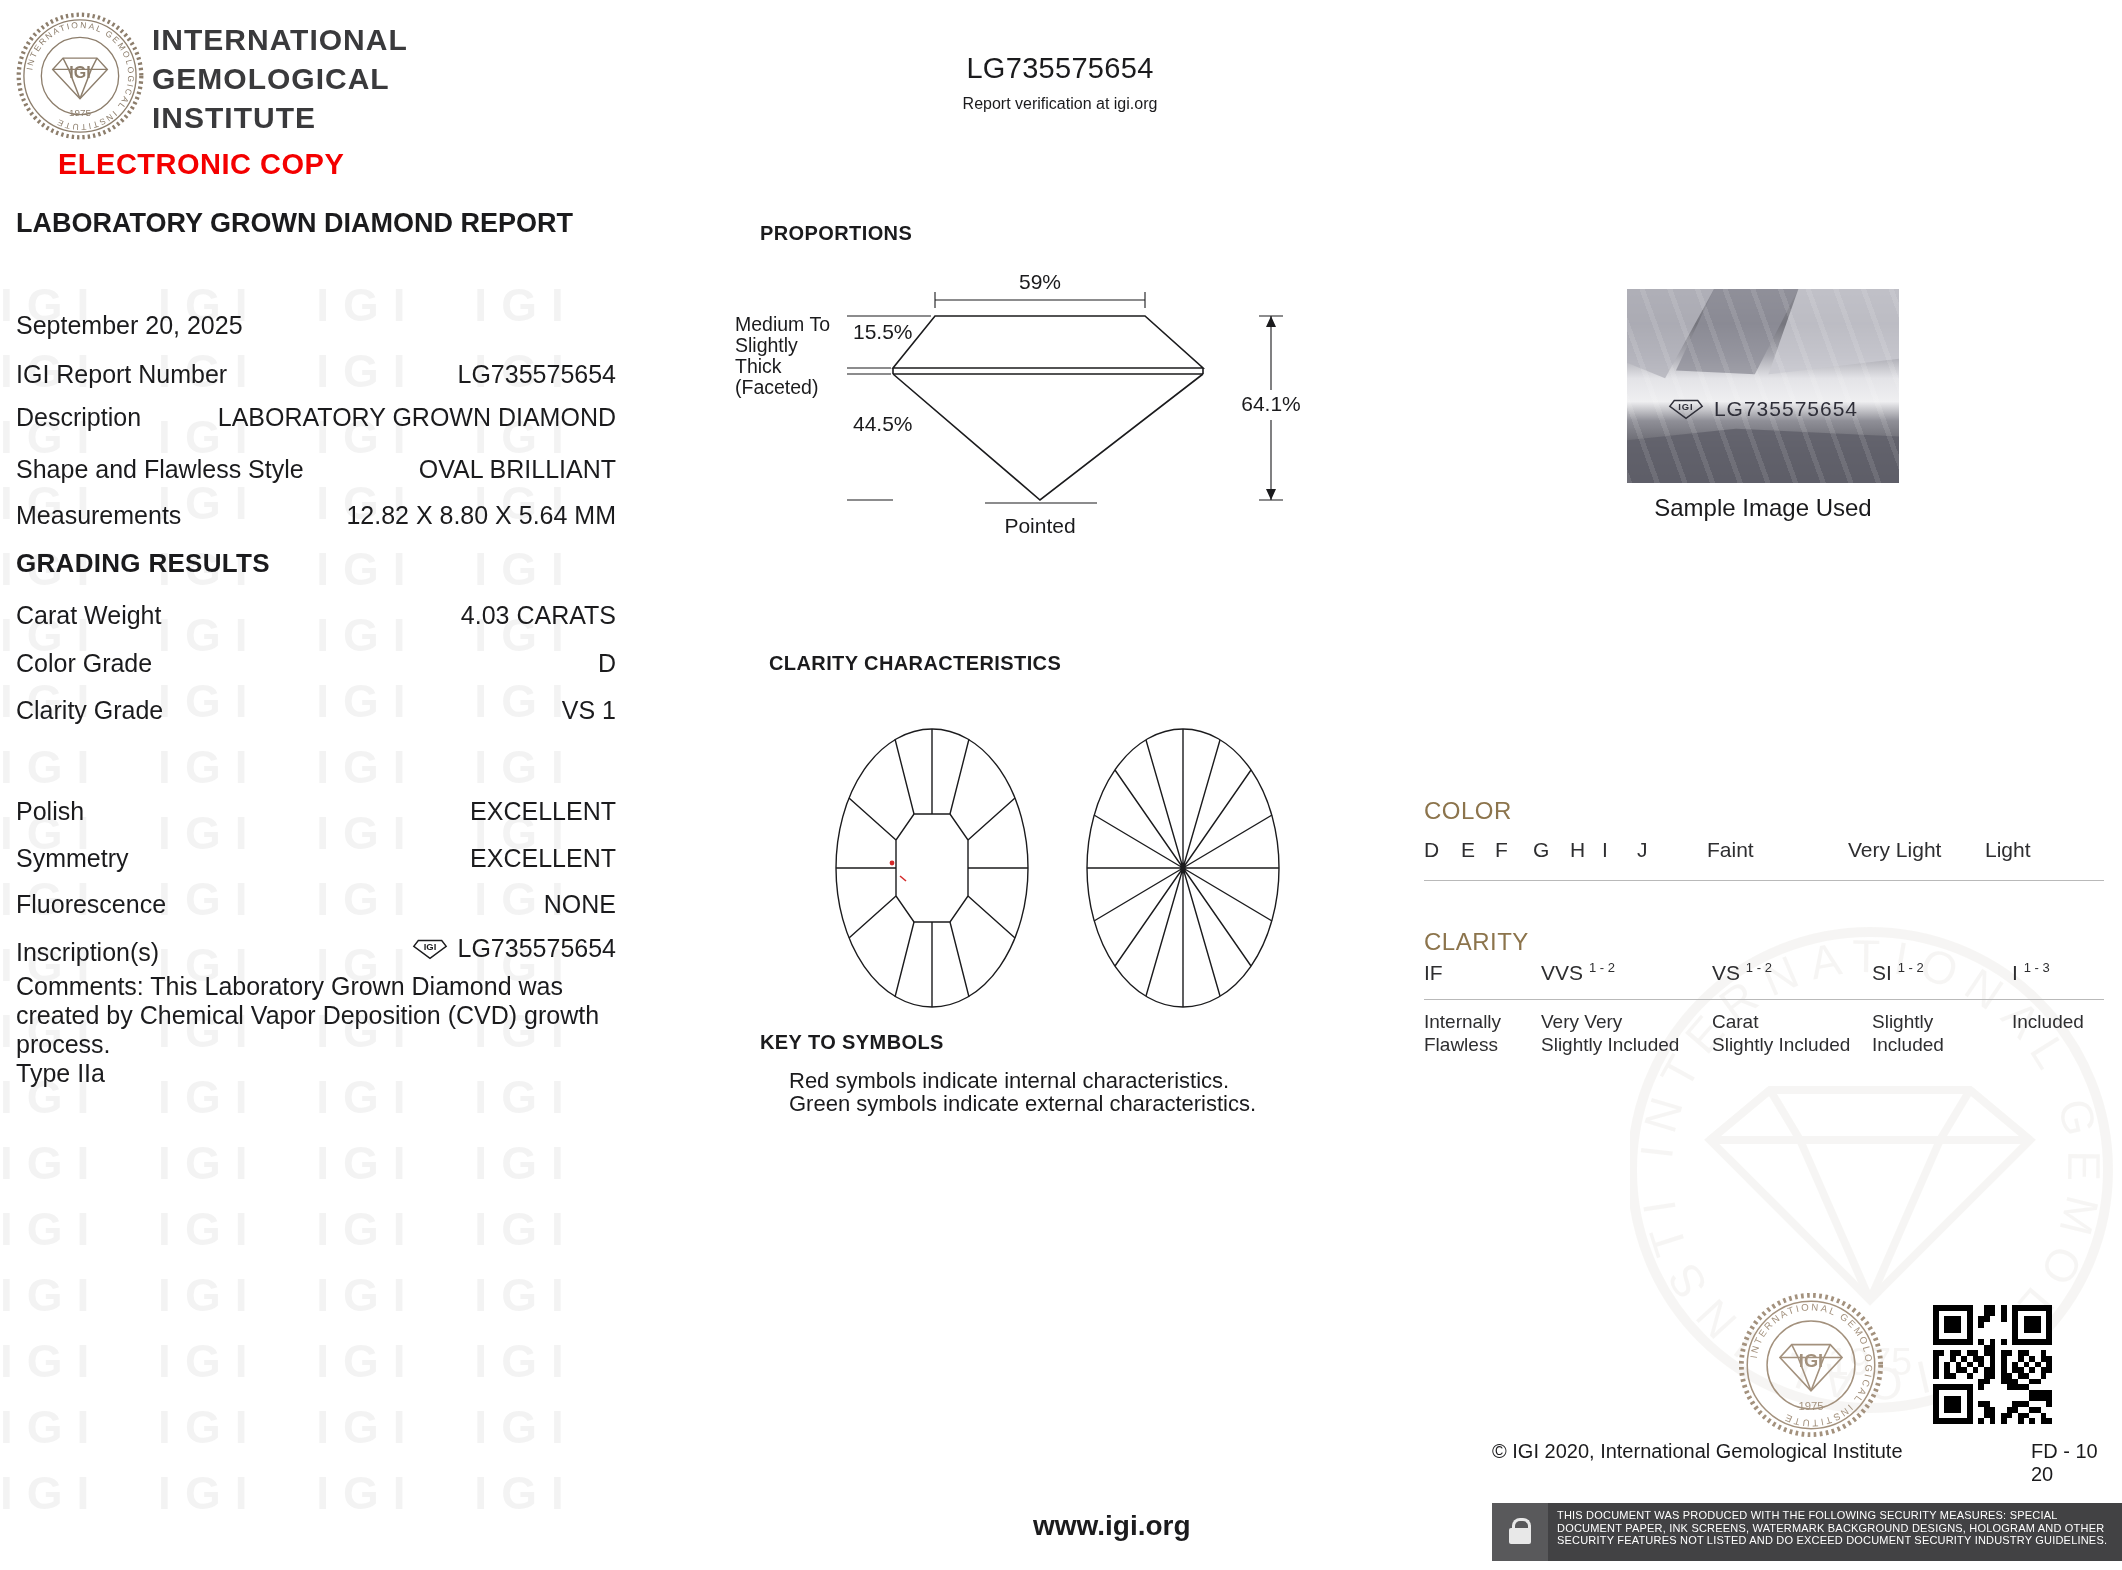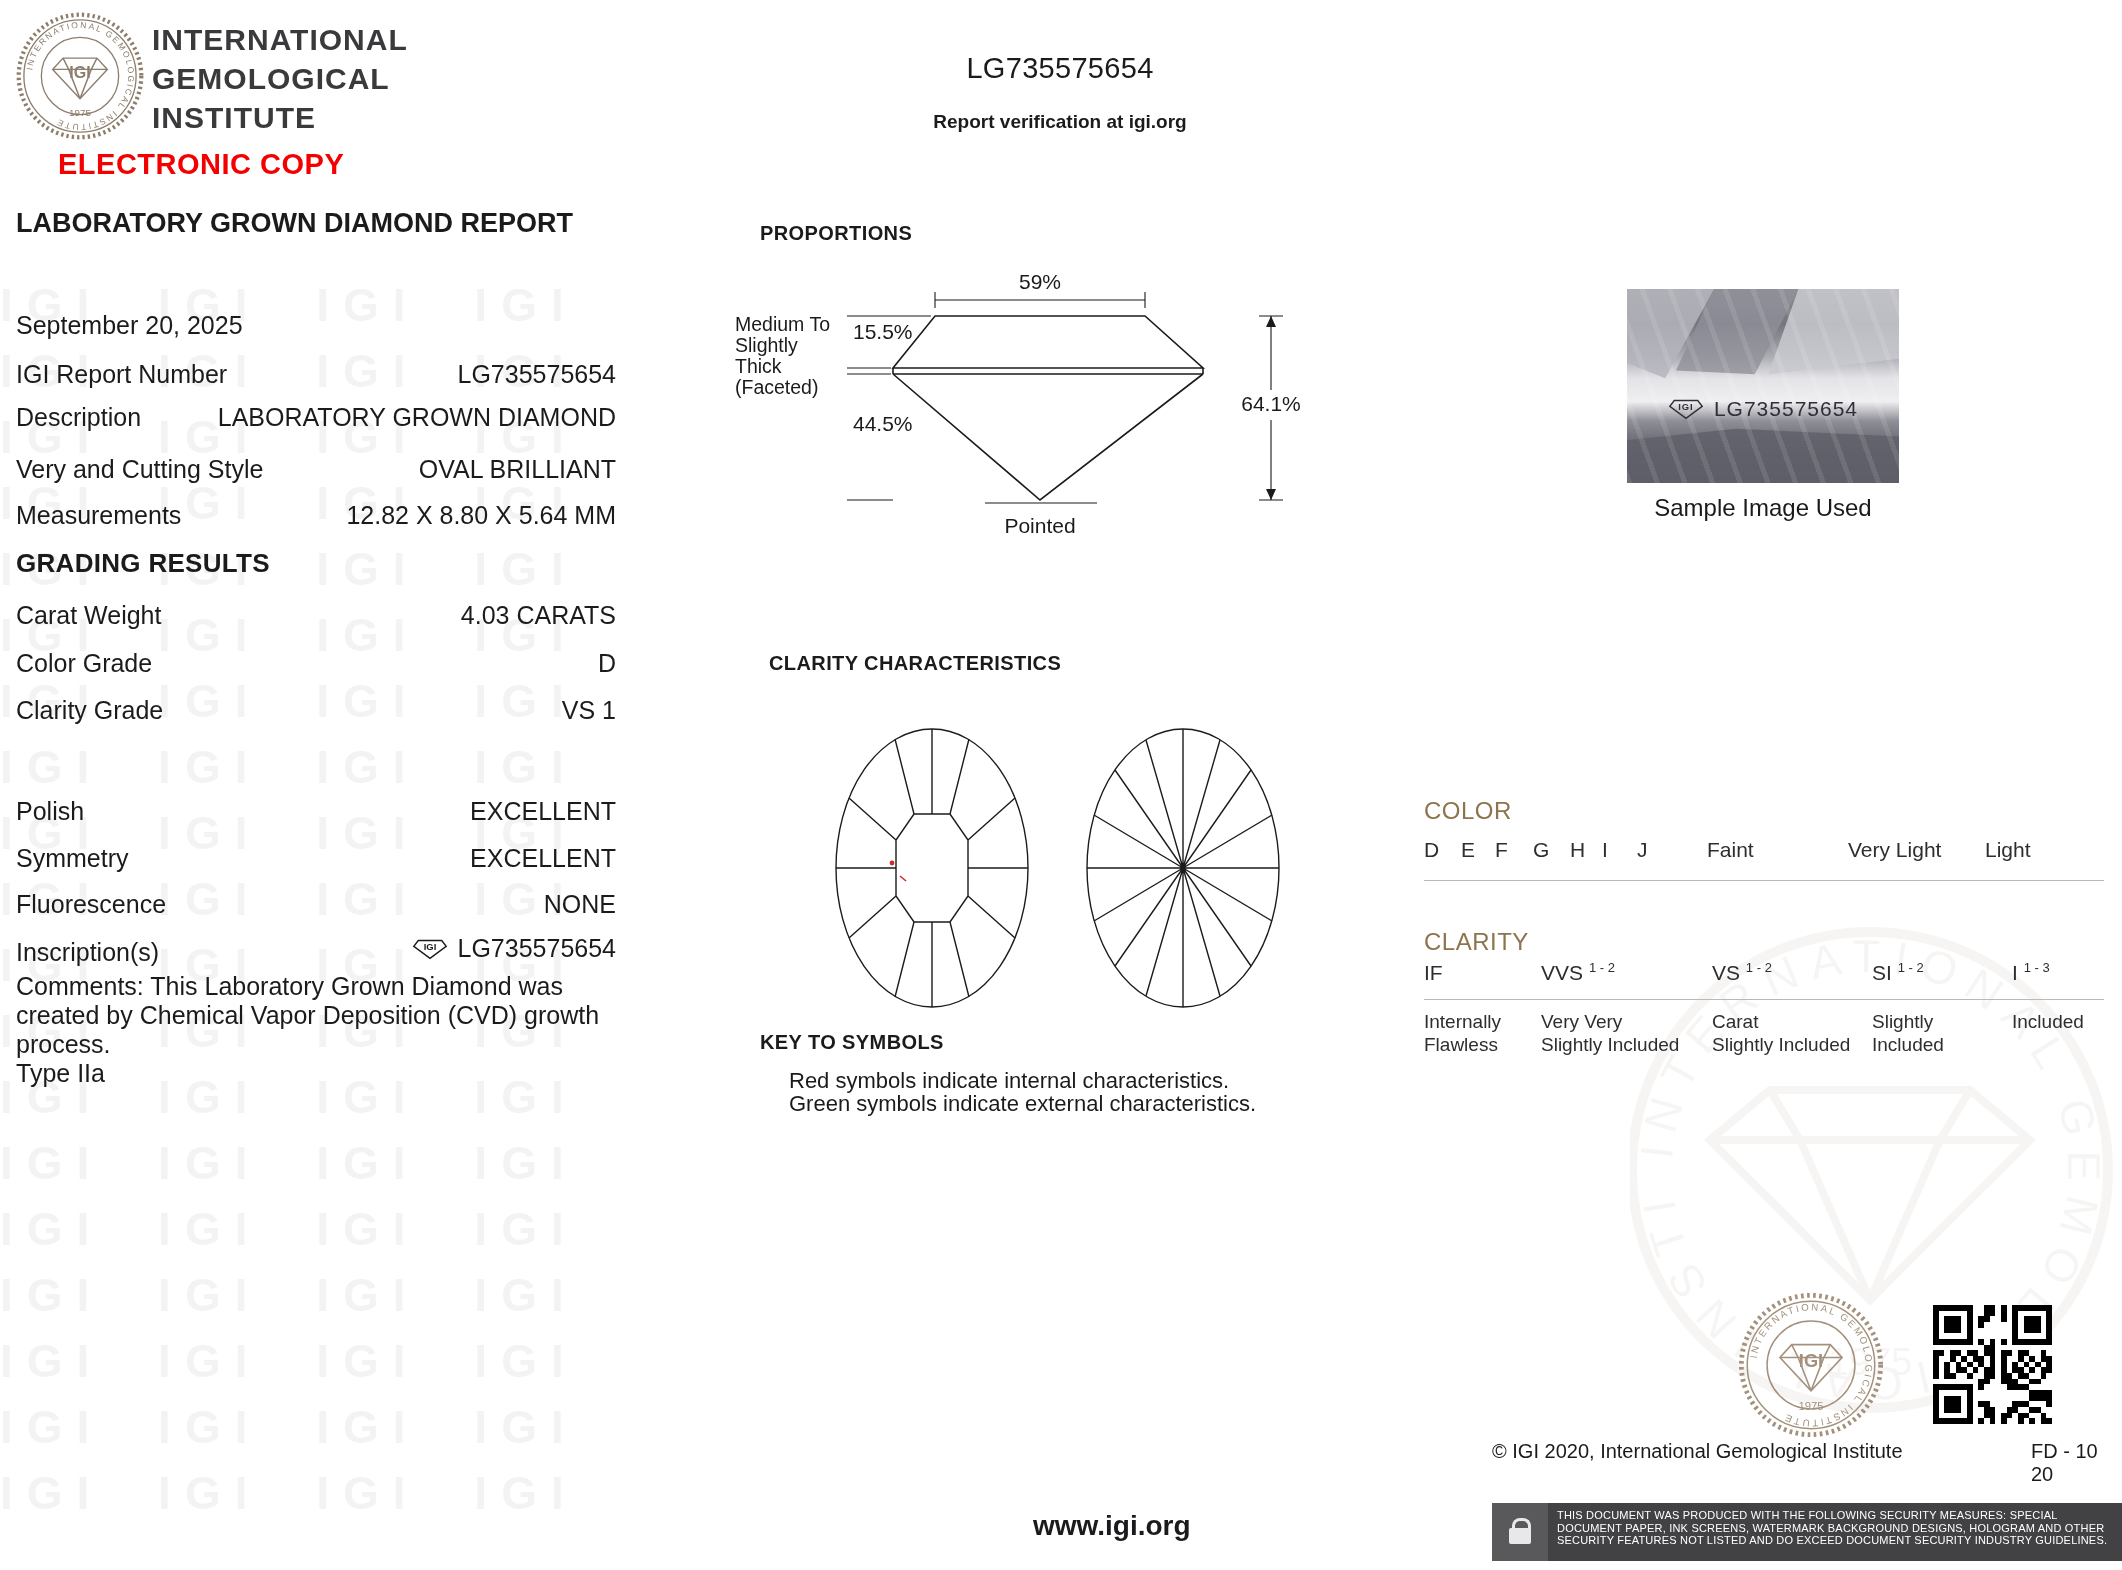--- a/index.html
+++ b/index.html
@@ -14,21 +14,21 @@
   .wm-br{position:absolute;left:1630px;top:830px;width:492px;height:640px;opacity:0.06;color:#7a6a50;}
 
   
   .seal1{left:14px;top:10px;width:132px;height:132px;color:var(--seal,#8d7e6c);}
   .seal2{left:1736px;top:1290px;width:150px;height:150px;color:var(--seal2,#a3917d);}
   .org-name{left:152px;top:20px;font-size:30px;font-weight:bold;line-height:39px;color:#3a3a3c;letter-spacing:1px;}
   .ecopy{left:58px;top:148px;font-size:29px;font-weight:bold;color:var(--red,#f40000);letter-spacing:0.5px;}
   .rpt-title{left:16px;top:208px;font-size:27px;font-weight:bold;}
   .hdr-center{left:900px;top:52px;width:320px;text-align:center;}
   .hdr-num{font-size:29px;letter-spacing:0.3px;}
-  .hdr-verify{margin-top:26px;font-size:19px;font-weight:bold;}
+  .hdr-verify{margin-top:10px;font-size:16px;}
 
   
   .row{position:absolute;left:16px;width:600px;display:flex;justify-content:space-between;align-items:baseline;font-size:25px;}
   .row .val{text-align:right;}
   .vflex{display:flex;align-items:center;gap:10px;}
   .sec-h{position:absolute;left:16px;font-size:26px;font-weight:bold;letter-spacing:0.3px;}
   .date{position:absolute;left:16px;font-size:25px;}
   .comments{position:absolute;left:16px;width:600px;font-size:25px;line-height:29px;}
   .igi-glyph{width:36px;height:24px;display:inline-block;flex:0 0 36px;}
 
@@ -128,21 +128,21 @@
 
   <div class="row" style="top:360px">
     <span class="lbl">IGI Report Number</span>
     <span class="val">LG735575654</span>
   </div>
   <div class="row" style="top:403px">
     <span class="lbl">Description</span>
     <span class="val">LABORATORY GROWN DIAMOND</span>
   </div>
   <div class="row" style="top:455px">
-    <span class="lbl">Very and Cutting Style</span>
+    <span class="lbl">Shape and Flawless Style</span>
     <span class="val">OVAL BRILLIANT</span>
   </div>
   <div class="row" style="top:501px">
     <span class="lbl">Measurements</span>
     <span class="val">12.82 X 8.80 X 5.64 MM</span>
   </div>
 
   <div class="sec-h" style="top:548px">GRADING RESULTS</div>
   <div class="row" style="top:601px">
     <span class="lbl">Carat Weight</span>

